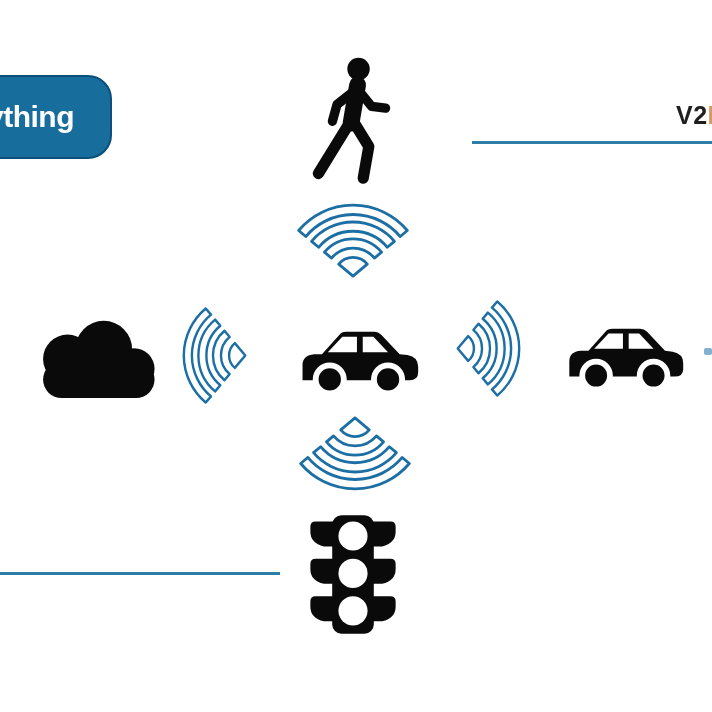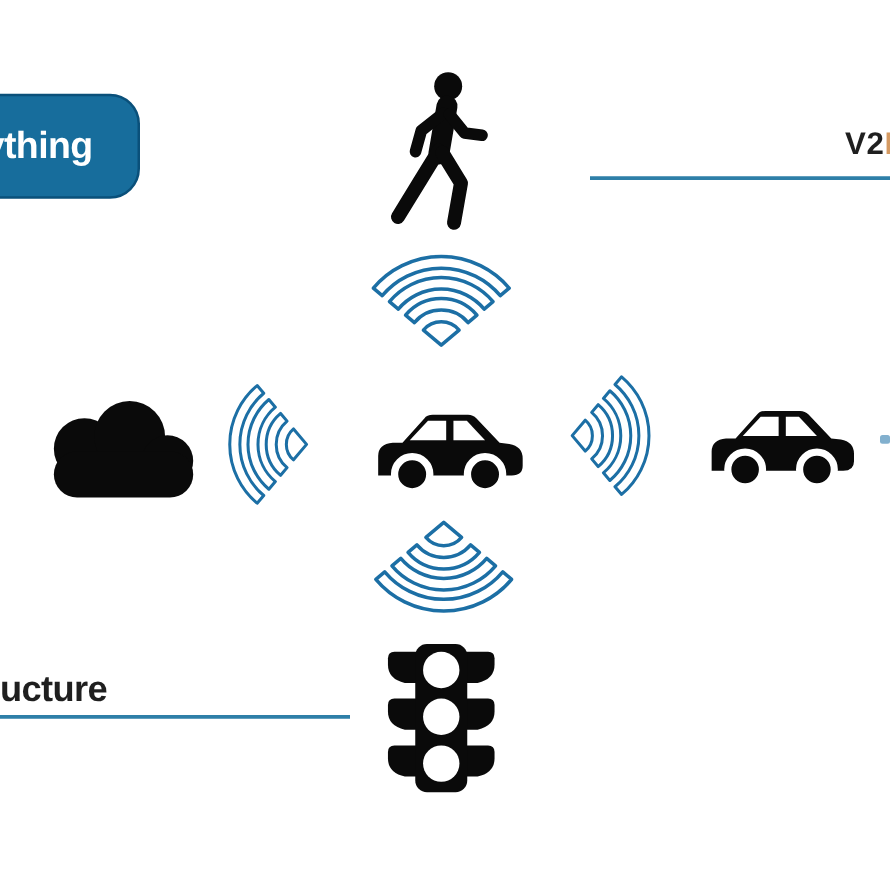--- a/index.html
+++ b/index.html
@@ -141,16 +141,15 @@
       <path d="M68,8 L86,8 Q91,8 91,13 L91,18 Q91,29 78,32 L68,32 Z"></path>
       <path d="M68,44 L86,44 Q91,44 91,49 L91,54 Q91,65 78,68 L68,68 Z"></path>
       <path d="M68,80 L86,80 Q91,80 91,85 L91,90 Q91,101 78,104 L68,104 Z"></path>
       <rect x="30" y="2" width="40" height="114" rx="9"></rect>
       <circle cx="50" cy="22" r="14" fill="#ffffff"></circle>
       <circle cx="50" cy="58" r="14" fill="#ffffff"></circle>
       <circle cx="50" cy="94" r="14" fill="#ffffff"></circle>
     </svg>
   </div>
 
-  <div class="abs lbl lbl-infra">ucture</div>
   <div class="abs rule rule-bottom"></div>
 
 </div>
 
 </body></html>

